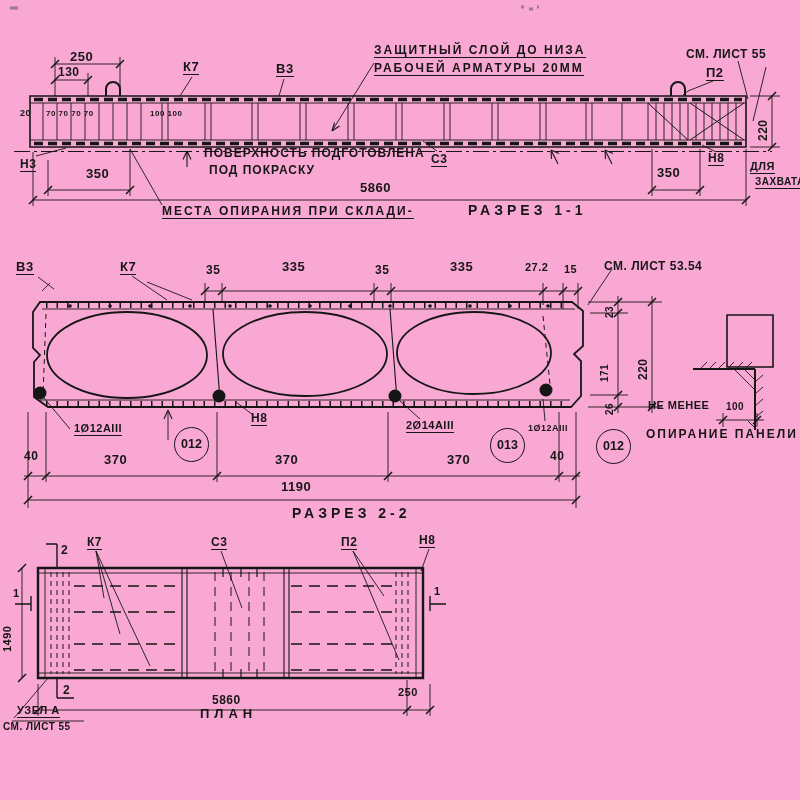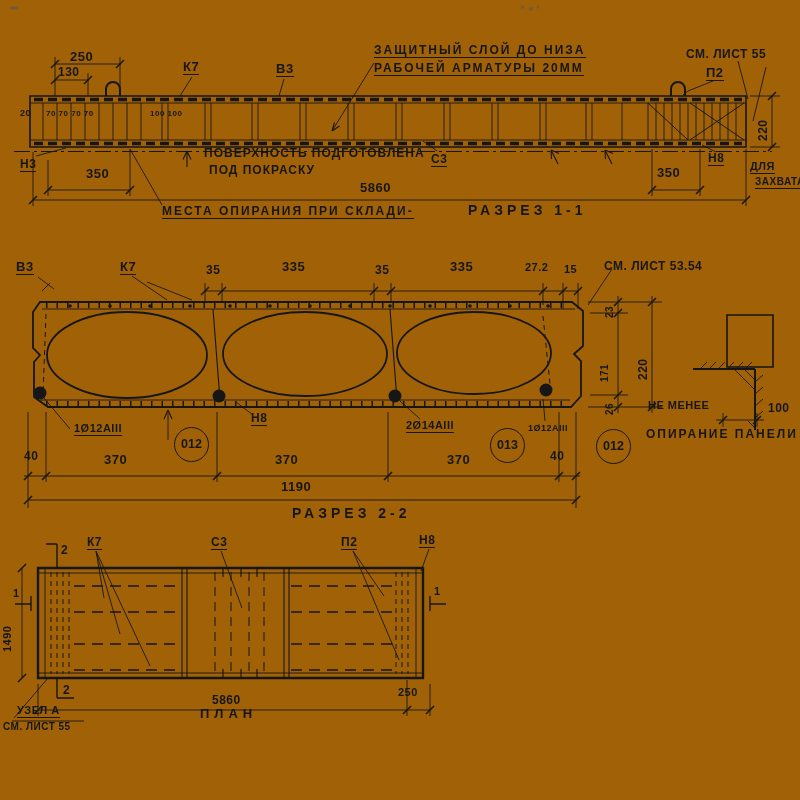--- a/index.html
+++ b/index.html
@@ -1,17 +1,17 @@
 <!DOCTYPE html>
 <html><head>
 <meta charset="utf-8">
 <style>
   html,body{margin:0;padding:0;background:#e8e8e6}
   .sheet{
-    position:relative;width:800px;height:800px;background:#a16207;
+    position:relative;width:800px;height:800px;background:#f9a8d4;
     overflow:hidden;font-family:"Liberation Sans",sans-serif;
   }
   .sheet svg{position:absolute;left:0;top:0}
   #labels-layer{position:absolute;left:0;top:0;width:800px;height:800px}
   .lbl{
     position:absolute;color:#161616;font-weight:bold;line-height:1;
     white-space:nowrap;letter-spacing:.5px;
   }
   .lbl.u{border-bottom:1.5px solid #161616;padding-bottom:1px}
   .lbl.rot{transform:rotate(-90deg);transform-origin:0 0}
@@ -163,21 +163,21 @@
       <span class="lbl rot" style="left: 637px; top: 380px; font-size: 12px;">220</span>
       <span class="lbl rot" style="left: 605px; top: 415px; font-size: 10px;">26</span>
       <span class="lbl u" style="left: 74px; top: 423px; font-size: 11px;">1Ø12АIII</span>
       <span class="lbl circle" style="left: 174px; top: 427px;">012</span>
       <span class="lbl u" style="left: 251px; top: 412px; font-size: 12px;">Н8</span>
       <span class="lbl u" style="left: 406px; top: 420px; font-size: 11px;">2Ø14АIII</span>
       <span class="lbl circle" style="left: 466px; top: 428px; margin-left: 24px;">013</span>
       <span class="lbl" style="left: 528px; top: 424px; font-size: 9px;">1Ø12АIII</span>
       <span class="lbl circle" style="left: 596px; top: 429px;">012</span>
       <span class="lbl" style="left: 648px; top: 400px; font-size: 11px;">НЕ МЕНЕЕ</span>
-      <span class="lbl" style="left: 768px; top: 402px; font-size: 12px;">100</span>
+      <span class="lbl" style="left: 726px; top: 402px; font-size: 10px;">100</span>
       <span class="lbl" style="left: 646px; top: 428px; font-size: 12px; letter-spacing: 2px;">ОПИРАНИЕ ПАНЕЛИ</span>
       <span class="lbl" style="left: 24px; top: 450px; font-size: 12px;">40</span>
       <span class="lbl" style="left: 104px; top: 453px; font-size: 13px;">370</span>
       <span class="lbl" style="left: 275px; top: 453px; font-size: 13px;">370</span>
       <span class="lbl" style="left: 447px; top: 453px; font-size: 13px;">370</span>
       <span class="lbl" style="left: 550px; top: 450px; font-size: 12px;">40</span>
       <span class="lbl" style="left: 281px; top: 480px; font-size: 13px;">1190</span>
       <span class="lbl" style="left: 292px; top: 506px; font-size: 14px; letter-spacing: 4px;">РАЗРЕЗ 2-2</span>
       <span class="lbl" style="left: 61px; top: 544px; font-size: 12px;">2</span>
       <span class="lbl u" style="left: 87px; top: 536px; font-size: 12px;">К7</span>

